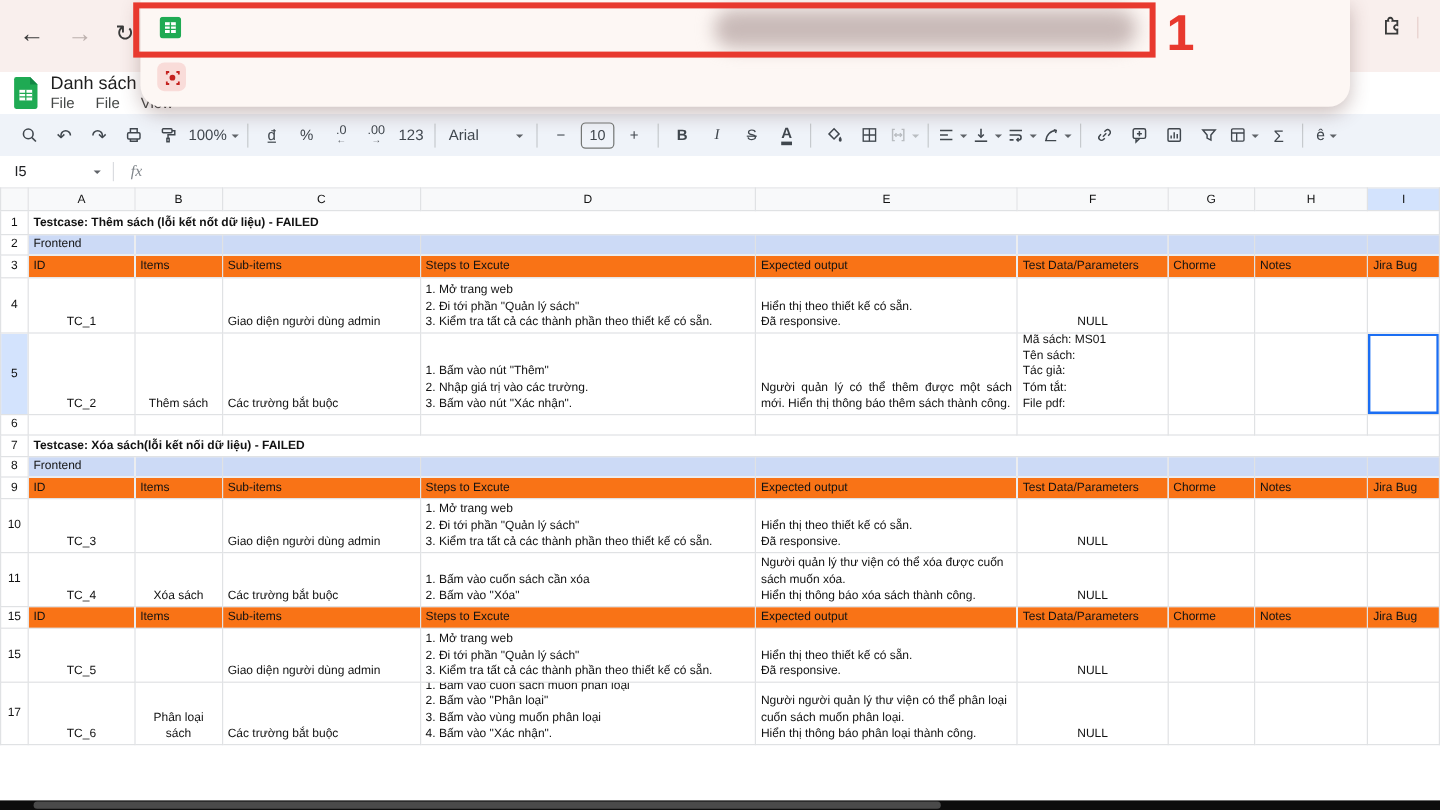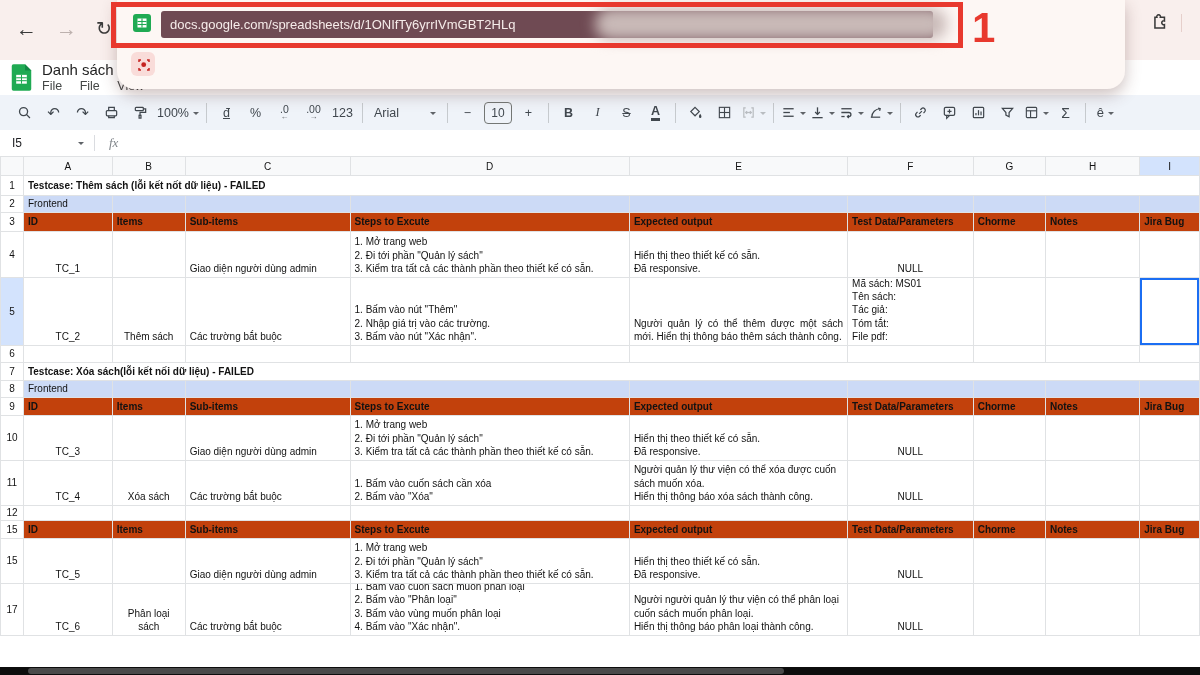--- a/index.html
+++ b/index.html
@@ -60,21 +60,21 @@
   table.sheet{border-collapse:collapse;table-layout:fixed;}
   table.sheet td{border:1px solid #e0e2e4;padding:0;font-size:10px;color:#121212;overflow:hidden;}
   td.colhead{background:#f8f9fa;color:#55595d;text-align:center;font-size:10px;height:18px;border:1px solid #d7d9db;}
   td.rowhead{background:#ffffff;color:#4a4d50;text-align:center;font-size:10px;border:1px solid #e0e2e4;border-right:1px solid #c9cccf;}
   td.hl{background:#d3e3fd !important;}
   .cw{display:flex;flex-direction:column;justify-content:flex-end;box-sizing:border-box;padding:2px 4px;overflow:hidden;line-height:1.32;}
   .cw.mid{justify-content:center;}
   .t-center{text-align:center;} .t-left{text-align:left;} .t-just{text-align:justify;}
   td.title-cell{font-size:13px;font-weight:700;color:#2a53c5;white-space:nowrap;}
   td.group-cell{background:#ccdaf6;}
-  td.hdr-cell{background:#c2410c;color:#ffffff;font-weight:700;font-size:11px;white-space:nowrap;}
+  td.hdr-cell{background:#f97316;color:#ffffff;font-weight:400;font-size:11px;white-space:nowrap;}
   td.sel{box-shadow:inset 0 0 0 2px #1b6ef3;}
   
   .bottom-bar{position:absolute;left:0;bottom:0;width:1200px;height:8px;background:#0d0d0d;}
   .bottom-thumb{position:absolute;left:28px;top:1px;width:756px;height:6px;background:#4a4a4a;border-radius:3px;}
 </style>
 </head>
 <body>
 
 <div class="screen">
 
@@ -123,21 +123,20 @@
   <div class="overlay">
     <span class="fav">
       <svg width="18" height="18" viewBox="0 0 18 18">
         <rect width="18" height="18" rx="3" fill="#1faa53"></rect>
         <rect x="4.5" y="4.5" width="9" height="9" fill="#ffffff"></rect>
         <line x1="4.5" y1="7.5" x2="13.5" y2="7.5" stroke="#1faa53" stroke-width="1.1"></line>
         <line x1="4.5" y1="10.5" x2="13.5" y2="10.5" stroke="#1faa53" stroke-width="1.1"></line>
         <line x1="9" y1="4.5" x2="9" y2="13.5" stroke="#1faa53" stroke-width="1.1"></line>
       </svg>
     </span>
-    <div class="url-pill">docs.google.com/spreadsheets/d/1ONIfTy6yrrIVmGBT2HLq</div>
     <div class="blur-blob"></div>
     <div class="ask-row">
       <span class="ask-ico">
         <svg width="16" height="16" viewBox="0 0 16 16" fill="none" stroke="#c5221f" stroke-width="1.5">
           <path d="M4 6V4h2"></path>
             <path d="M12 4h2v2"></path>
             <path d="M14 12v2h-2"></path>
             <path d="M6 14H4v-2"></path>
           <circle cx="8.7" cy="8.7" r="2.4" fill="#c5221f" stroke="none"></circle>
         </svg>
@@ -641,52 +640,20 @@
             </td>
             <td class="">
               <div class="cw t-left" style="height:44px"></div>
             </td>
             <td class="">
               <div class="cw t-left" style="height:44px"></div>
             </td>
           </tr>
           <tr>
             <td class="rowhead">
-              <div class="cw mid t-center" style="height:14px">12</div>
-            </td>
-            <td class="">
-              <div class="cw t-center" style="height:14px"></div>
-            </td>
-            <td class="">
-              <div class="cw t-center" style="height:14px"></div>
-            </td>
-            <td class="">
-              <div class="cw t-left" style="height:14px"></div>
-            </td>
-            <td class="">
-              <div class="cw t-left" style="height:14px"></div>
-            </td>
-            <td class="">
-              <div class="cw t-left" style="height:14px"></div>
-            </td>
-            <td class="">
-              <div class="cw t-left" style="height:14px"></div>
-            </td>
-            <td class="">
-              <div class="cw t-left" style="height:14px"></div>
-            </td>
-            <td class="">
-              <div class="cw t-left" style="height:14px"></div>
-            </td>
-            <td class="">
-              <div class="cw t-left" style="height:14px"></div>
-            </td>
-          </tr>
-          <tr>
-            <td class="rowhead">
               <div class="cw mid t-center" style="height:17px">15</div>
             </td>
             <td class="hdr-cell">
               <div class="cw mid t-left" style="height:17px">ID</div>
             </td>
             <td class="hdr-cell">
               <div class="cw mid t-left" style="height:17px">Items</div>
             </td>
             <td class="hdr-cell">
               <div class="cw mid t-left" style="height:17px">Sub-items</div>

